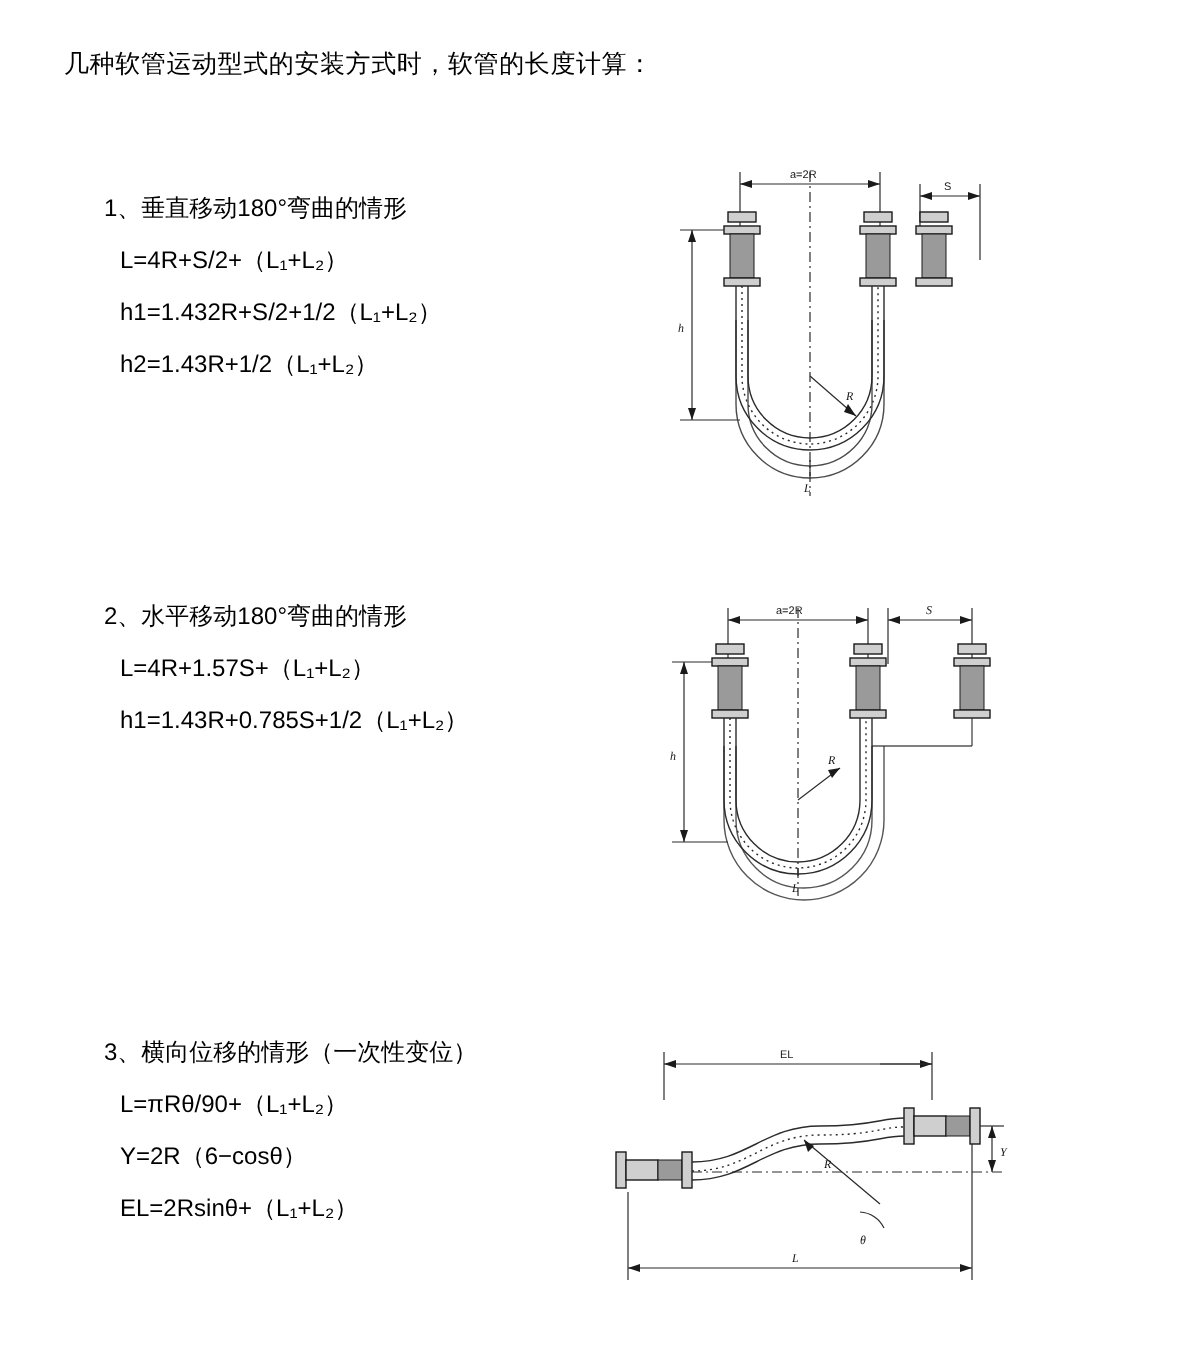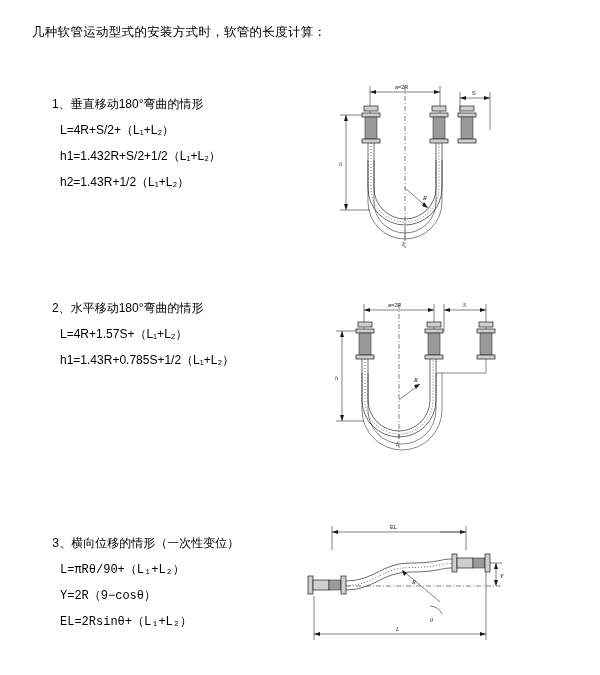--- a/index.html
+++ b/index.html
@@ -38,21 +38,21 @@
     margin-bottom: 9px;
   }
   .formula {
     font-size: 12px;
     white-space: nowrap;
     margin-left: 8px;
     margin-bottom: 9px;
   }
   .case1 { left: 52px; top: 96px; }
   .case2 { left: 52px; top: 300px; }
-  .case3 { left: 52px; top: 535px; font-family: Liberation Mono, monospace; }
+  .case3 { left: 52px; top: 518px; }
 
   .fig {
     position: absolute;
   }
   .fig1 { left: 310px; top: 70px; }
   .fig2 { left: 310px; top: 288px; }
   .fig3 { left: 290px; top: 510px; }
 
   svg { display: block; }
   .hose { stroke: #2b2b2b; stroke-width: 0.7; fill: none; }
@@ -89,21 +89,21 @@
 
   <div class="case case2">
     <div class="case-title">2、水平移动180°弯曲的情形</div>
     <div class="formula">L=4R+1.57S+（L₁+L₂）</div>
     <div class="formula">h1=1.43R+0.785S+1/2（L₁+L₂）</div>
   </div>
 
   <div class="case case3">
     <div class="case-title">3、横向位移的情形（一次性变位）</div>
     <div class="formula">L=πRθ/90+（L₁+L₂）</div>
-    <div class="formula">Y=2R（9−cosθ）</div>
+    <div class="formula">Y=2R（6−cosθ）</div>
     <div class="formula">EL=2Rsinθ+（L₁+L₂）</div>
   </div>
 
   <div class="fig fig1">
     <svg width="200" height="200" viewBox="0 0 200 200">
 
       <line class="dim" x1="60" y1="22" x2="130" y2="22"></line>
       <polygon class="solidfill" points="60,22 66,20 66,24"></polygon>
       <polygon class="solidfill" points="130,22 124,20 124,24"></polygon>
       <text class="dimtxt" x="85" y="19">a=2R</text>

